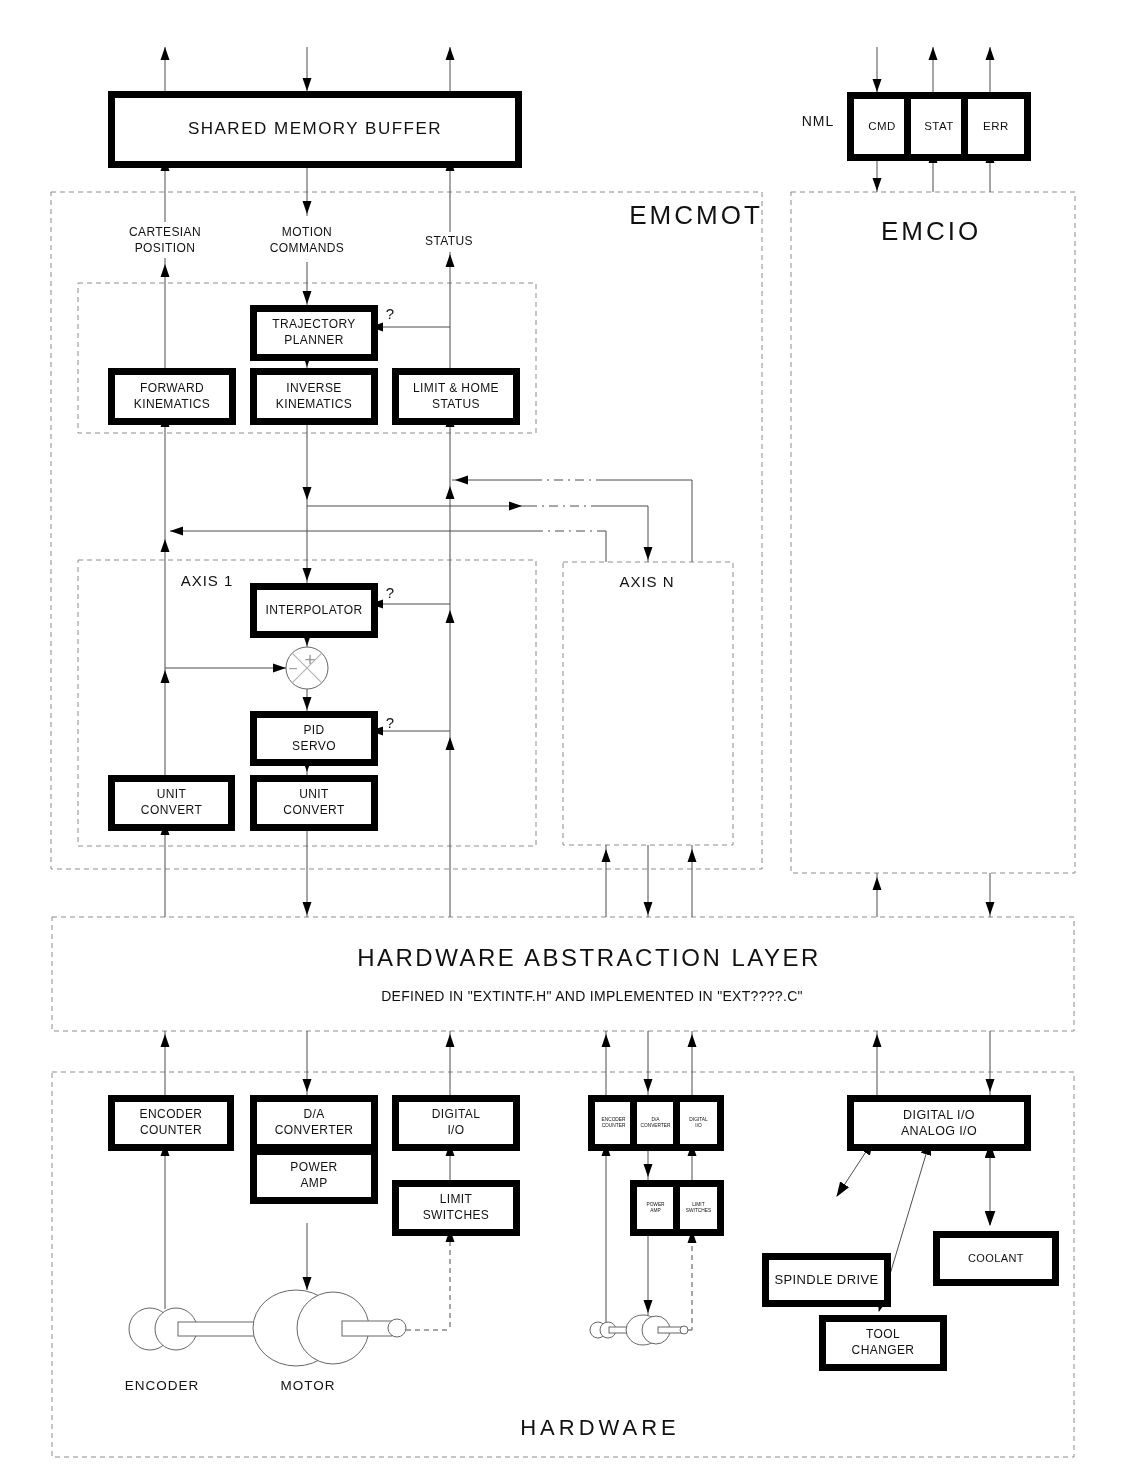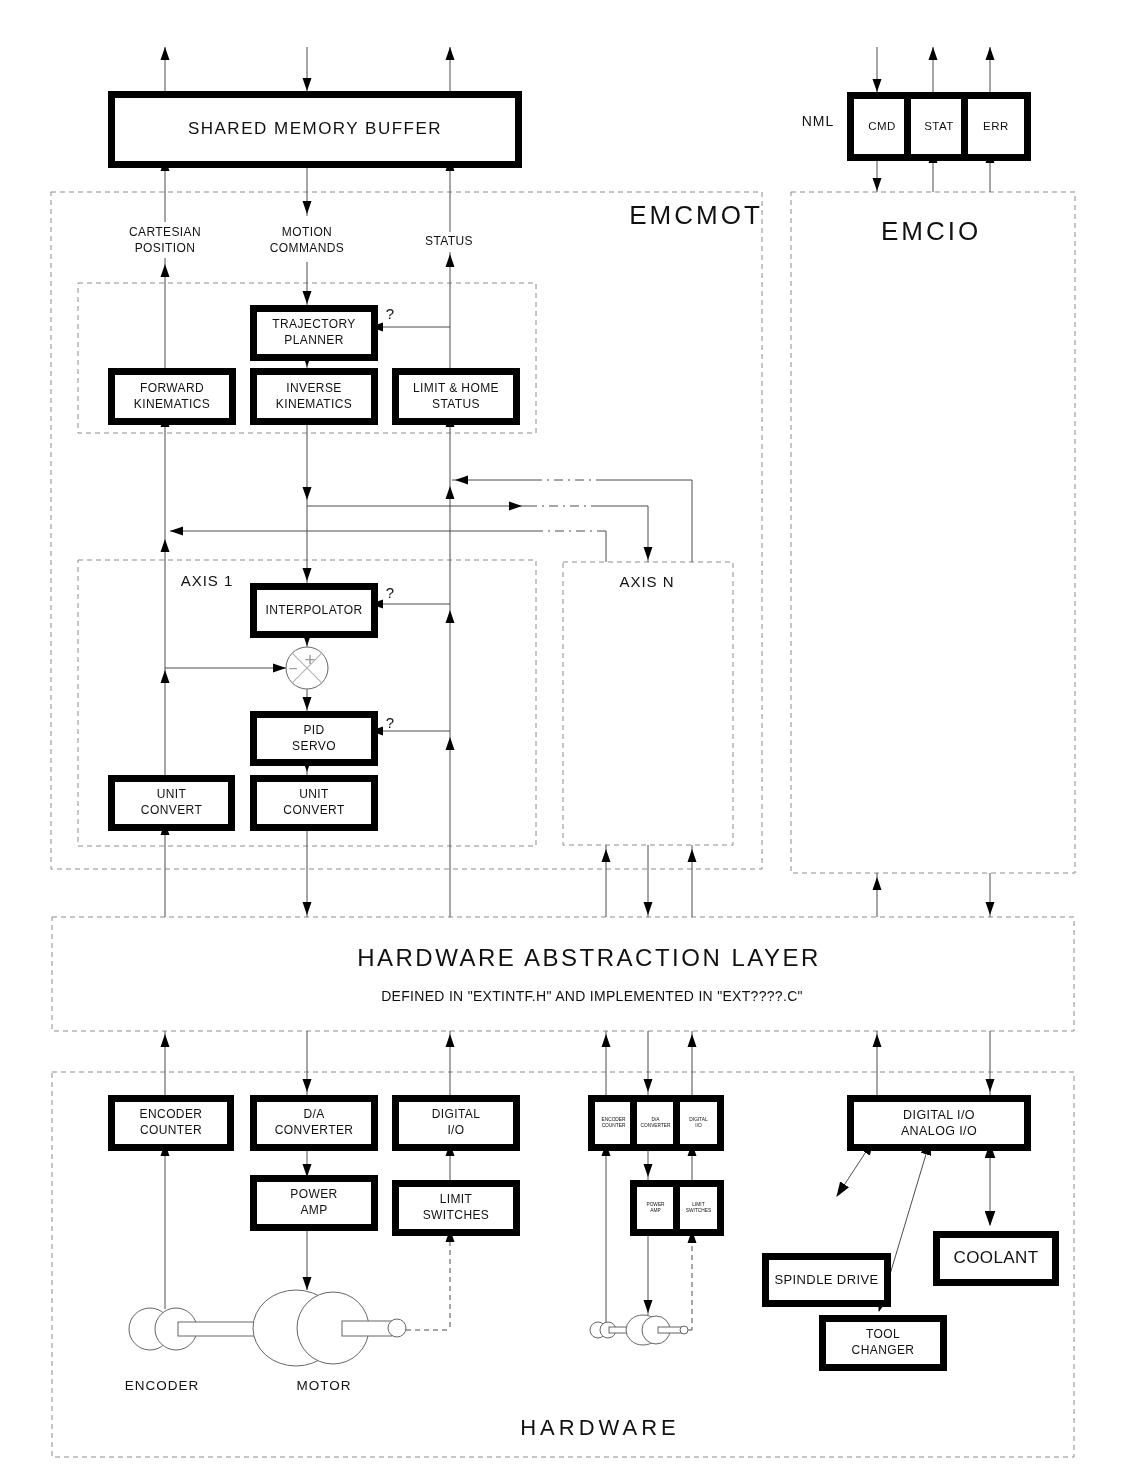--- a/index.html
+++ b/index.html
@@ -242,40 +242,40 @@
 CONVERT</div>
   <div class="box" style="left:250px;top:775px;width:114px;height:42px;">UNIT
 CONVERT</div>
 
   <div class="box" style="left:108px;top:1095px;width:112px;height:42px;">ENCODER
 COUNTER</div>
   <div class="box" style="left:250px;top:1095px;width:114px;height:42px;">D/A
 CONVERTER</div>
   <div class="box" style="left:392px;top:1095px;width:114px;height:42px;">DIGITAL
 I/O</div>
-  <div class="box" style="left:250px;top:1175px;width:114px;height:42px;">POWER
+  <div class="box" style="left:250px;top:1148px;width:114px;height:42px;">POWER
 AMP</div>
   <div class="box" style="left:392px;top:1180px;width:114px;height:42px;">LIMIT
 SWITCHES</div>
 
   <div class="box tiny" style="left:588px;top:1095px;width:37px;height:42px;">ENCODER
 COUNTER</div>
   <div class="box tiny" style="left:630px;top:1095px;width:37px;height:42px;">D/A
 CONVERTER</div>
   <div class="box tiny" style="left:673px;top:1095px;width:37px;height:42px;">DIGITAL
 I/O</div>
   <div class="box tiny" style="left:630px;top:1180px;width:37px;height:42px;">POWER
 AMP</div>
   <div class="box tiny" style="left:673px;top:1180px;width:37px;height:42px;">LIMIT
 SWITCHES</div>
 
   <div class="box" style="left:847px;top:1095px;width:170px;height:42px;font-size:12.5px;">DIGITAL I/O
 ANALOG I/O</div>
   <div class="box" style="left:762px;top:1253px;width:115px;height:40px;font-size:13px;">SPINDLE DRIVE</div>
-  <div class="box" style="left:933px;top:1231px;width:112px;height:41px;font-size:17px;">COOLANT</div>
+  <div class="box" style="left:933px;top:1231px;width:112px;height:41px;font-size:11px;">COOLANT</div>
   <div class="box" style="left:819px;top:1315px;width:114px;height:42px;">TOOL
 CHANGER</div>
 
   <div class="flabel" style="left:818px;top:121px;font-size:14px;letter-spacing:1px;">NML</div>
 
   <div class="flabel" style="left:165px;top:240px;">CARTESIAN
 POSITION</div>
   <div class="flabel" style="left:307px;top:240px;">MOTION
 COMMANDS</div>
   <div class="flabel" style="left:449px;top:241px;">STATUS</div>
@@ -287,16 +287,16 @@
   <div class="flabel q" style="left:390px;top:593px;">?</div>
   <div class="flabel q" style="left:390px;top:723px;">?</div>
 
   <div class="flabel axistitle" style="left:207px;top:581px;">AXIS 1</div>
   <div class="flabel axistitle" style="left:647px;top:582px;">AXIS N</div>
 
   <div class="flabel haltitle" style="left:589px;top:958px;">HARDWARE ABSTRACTION LAYER</div>
   <div class="flabel halsub" style="left:592px;top:996px;">DEFINED IN "EXTINTF.H" AND IMPLEMENTED IN "EXT????.C"</div>
 
   <div class="flabel devlbl" style="left:162px;top:1386px;">ENCODER</div>
-  <div class="flabel devlbl" style="left:324px;top:1386px;">MOTOR</div>
+  <div class="flabel devlbl" style="left:308px;top:1386px;">MOTOR</div>
 
   <div class="flabel hwtitle" style="left:600px;top:1428px;">HARDWARE</div>
 </div>
 
 </body></html>

